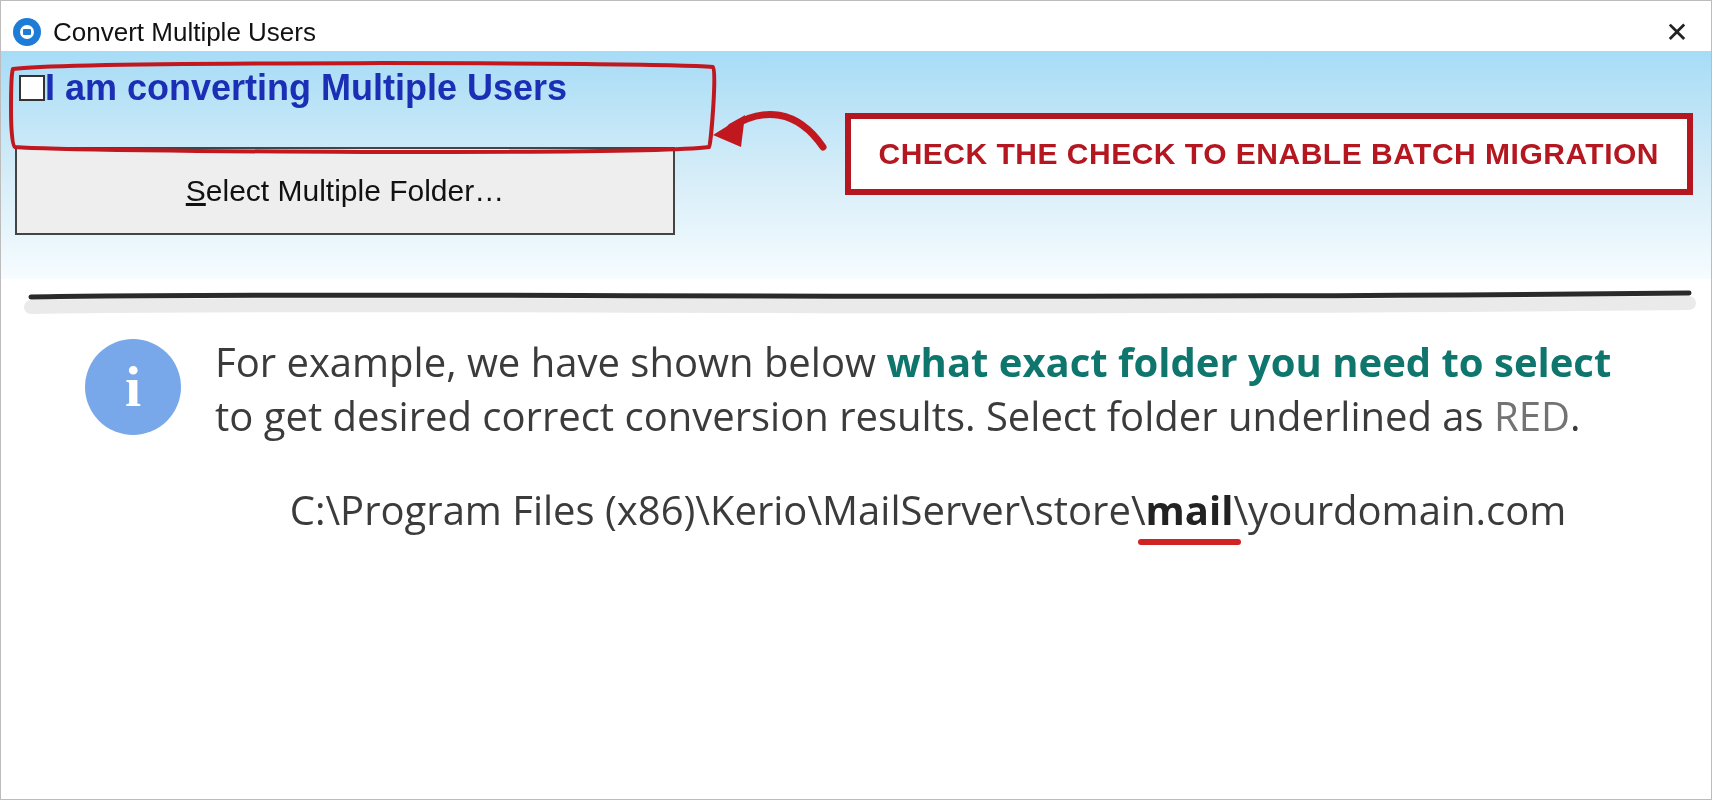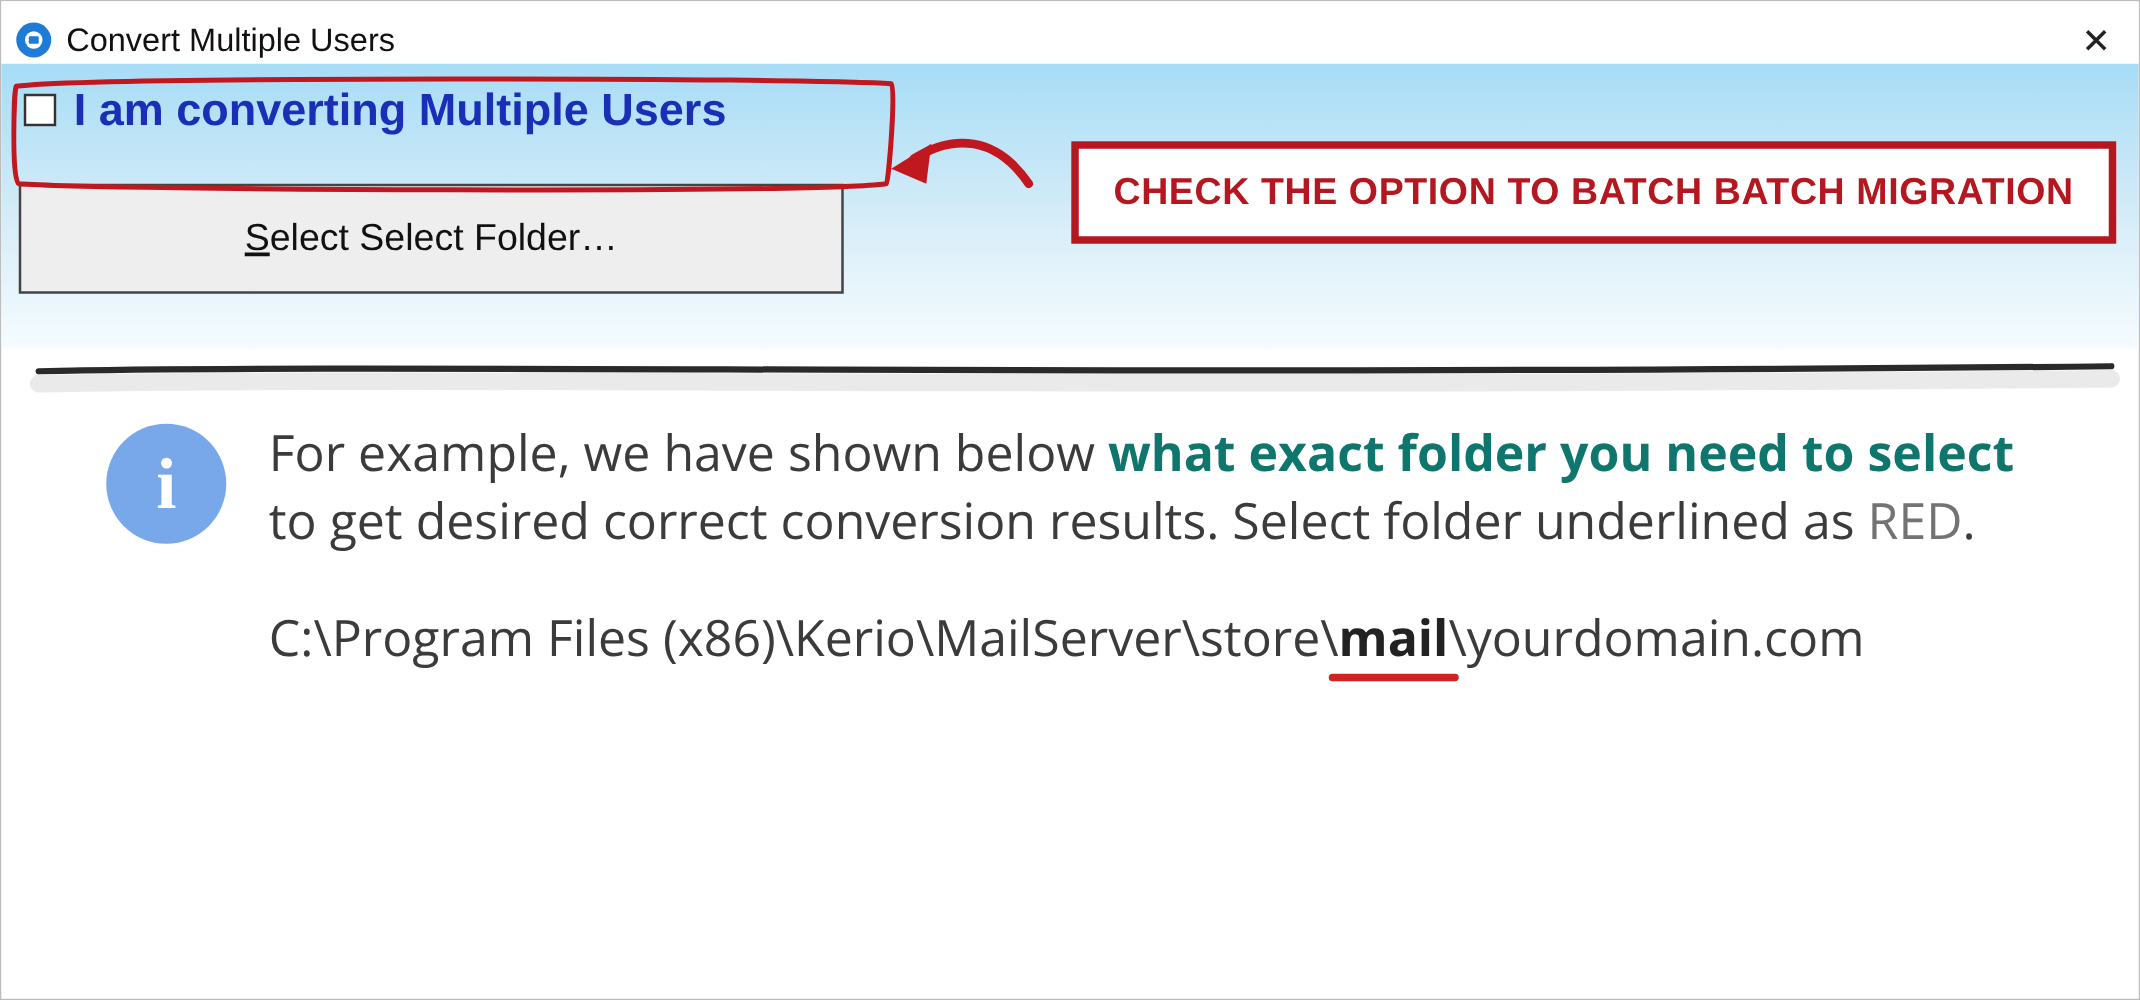--- a/index.html
+++ b/index.html
@@ -48,21 +48,21 @@
   .upper {
     position: relative;
     height: 228px;
     background: linear-gradient(to bottom, #a7dcf6 0%, #d6edf8 55%, #f6fcff 100%);
     padding: 10px 14px 0 14px;
   }
 
   .check-row {
     display:flex;
     align-items:center;
-    gap: 14px;
+    gap: 0;
     padding: 6px 8px 10px 4px;
     position: relative;
     width: 700px;
   }
   .checkbox {
     width: 26px; height: 26px;
     border: 2px solid #333;
     background: #fff;
     cursor:pointer;
     flex: 0 0 auto;
@@ -150,21 +150,21 @@
   .info-icon span {
     font-family: Georgia, "Times New Roman", serif;
     color:#fff;
     font-size: 58px;
     font-weight: 700;
     line-height: 1;
   }
   .para { margin: 0 0 40px 0; }
   .bold { font-weight:700; color:#0f766e; }
   .red  { color:#737373; }
-  .path-line { white-space: nowrap; }
+  .path-line { white-space: nowrap; text-align: center; }
   .mail {
     font-weight:700; color:#222;
     position: relative;
     display:inline-block;
   }
   .mail::after{
     content:"";
     position:absolute;
     left:-8px; right:-8px;
     bottom:-8px;
@@ -194,32 +194,32 @@
     <span class="checkbox"></span>
     <span class="check-label">I am converting Multiple Users</span>
 
     <svg class="hand-frame" viewBox="0 0 710 96">
       <path d="M4 10 C 60 2, 640 3, 704 8 C 708 10, 702 86, 700 88 C 640 96, 70 93, 6 88 C 0 86, 2 14, 4 10 Z" fill="none" stroke="#c11820" stroke-width="4" stroke-linejoin="round"></path>
     </svg>
   </div>
 
   <div class="select-btn">
     <span class="u">S</span>
-      <span>elect Select Folder…</span>
+      <span>elect Multiple Folder…</span>
   </div>
 
   
   <svg class="arrow" width="120" height="84" viewBox="0 0 120 84">
     <path d="M116 58 C 90 20, 56 18, 24 38" fill="none" stroke="#c11820" stroke-width="7" stroke-linecap="round"></path>
     <path d="M6 46 L38 26 L34 58 Z" fill="#c11820"></path>
   </svg>
 
   
   <div class="callout">
-    <span>CHECK THE OPTION TO BATCH BATCH MIGRATION</span>
+    <span>CHECK THE CHECK TO ENABLE BATCH MIGRATION</span>
   </div>
 </div>
 
 <svg class="divider" viewBox="0 0 1712 50" preserveAspectRatio="none">
   <path d="M30 18 C 300 12, 900 22, 1690 14" fill="none" stroke="#2a2a2a" stroke-width="5" stroke-linecap="round"></path>
   <path d="M30 18 C 300 12, 900 22, 1690 14" fill="none" stroke="#888" stroke-width="14" stroke-linecap="round" opacity="0.18" transform="translate(0,10)"></path>
 </svg>
 
 <div class="info">
   <div class="info-row1">

